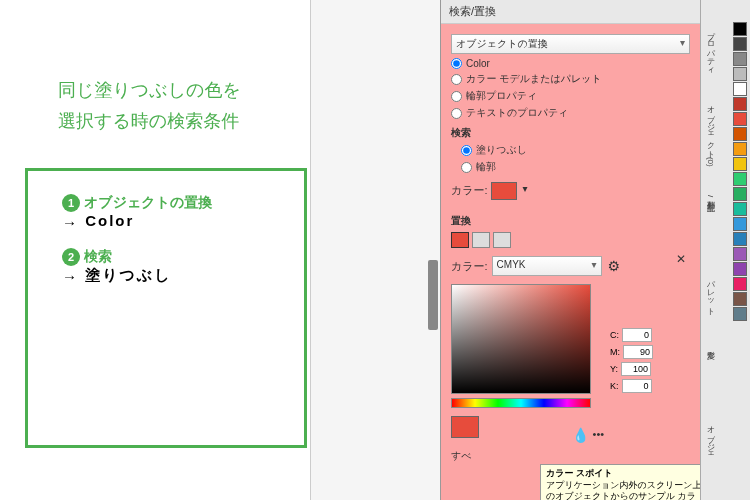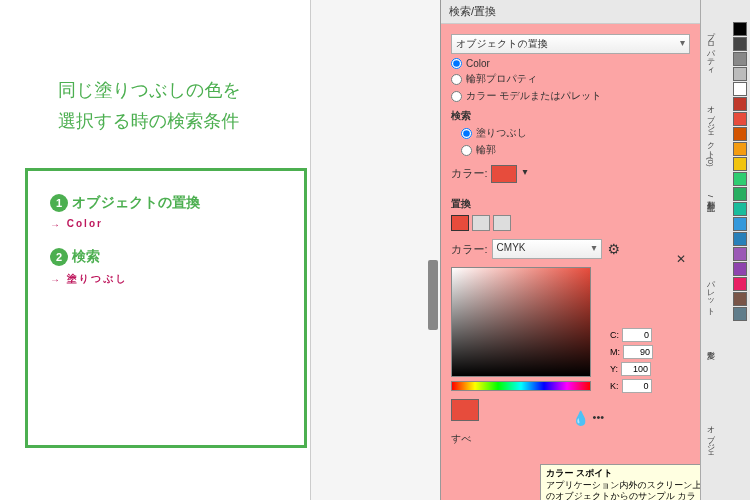--- a/index.html
+++ b/index.html
@@ -2,25 +2,25 @@
 <html><head>
 <meta charset="utf-8">
 <style>
 *{margin:0;padding:0;box-sizing:border-box;font-family:"Meiryo","Hiragino Sans",sans-serif}
 body{width:750px;height:500px;background:#fff;overflow:hidden;position:relative}
 .canvas-area{position:absolute;left:310px;top:0;width:130px;height:500px;background:#f5f5f5;border-left:1px solid #ccc}
 .ruler{position:absolute;left:310px;top:12px;width:130px;height:18px;background:#fff;border-bottom:1px solid #aaa;font-size:8px;color:#666;padding-left:8px;line-height:18px}
 .ruler-unit{position:absolute;right:315px;top:13px;font-size:8px;color:#666}
 .scroll-dark{position:absolute;left:428px;top:260px;width:10px;height:70px;background:#888;border-radius:2px}
 .title-text{position:absolute;left:58px;top:75px;font-size:18px;font-weight:400;color:#4CAF50;line-height:1.7}
-.legend-box{position:absolute;left:25px;top:168px;width:282px;height:280px;border:3px solid #4CAF50;padding:22px 22px}
+.legend-box{position:absolute;left:25px;top:168px;width:282px;height:280px;border:3px solid #4CAF50;padding:22px 34px}
 .legend-item{margin-bottom:18px}
 .legend-num{display:inline-block;width:18px;height:18px;background:#4CAF50;color:#fff;border-radius:50%;font-size:11px;text-align:center;line-height:18px;font-weight:bold;margin-right:4px}
 .legend-label{color:#4CAF50;font-size:14px;font-weight:600}
-.legend-arrow{font-size:10px;color:#be185d;letter-spacing:2px;margin-top:6px;font-weight:600}
+.legend-arrow{font-size:15px;color:#000000;letter-spacing:2px;font-weight:600}
 .panel{position:absolute;left:440px;top:0;width:260px;height:500px;background:#fca5a5;border-left:1px solid #999;font-size:11px;color:#333}
 .panel-title{background:#e8e8e8;padding:4px 8px;border-bottom:1px solid #ccc}
 .panel-section{padding:6px 10px}
 .dropdown{width:100%;height:20px;background:#fff;border:1px solid #aaa;font-size:10px;padding:2px 4px;margin:4px 0;background-image:linear-gradient(#fff,#eee);position:relative}
 .dropdown::after{content:"▾";position:absolute;right:4px;top:2px;color:#666}
 .radio-row{display:flex;align-items:center;gap:4px;margin:3px 0;font-size:10px}
 .radio-row input{width:11px;height:11px}
 .sub-label{font-size:10px;font-weight:600;margin:6px 0 2px}
 .color-btn{display:inline-block;width:26px;height:18px;border:1px solid #666;background:#e74c3c;vertical-align:middle;position:relative}
 .color-btn::after{content:"▾";position:absolute;right:-12px;top:0;font-size:10px}
@@ -71,25 +71,29 @@
 <div class="panel">
   <div class="panel-title">検索/置換</div>
   <div class="panel-section">
     <div class="dropdown">オブジェクトの置換</div>
     <div class="radio-row">
         <input type="radio" checked="" style="">
         <span>Color</span>
       </div>
     <div class="radio-row">
         <input type="radio" style="">
+        <span>カラー モデルまたはパレット</span>
+      </div>
+    <div class="radio-row">
+        <input type="radio" style="">
         <span>輪郭プロパティ</span>
       </div>
     <div class="radio-row">
         <input type="radio" style="">
-        <span>カラー モデルまたはパレット</span>
+        <span>テキストのプロパティ</span>
       </div>
 
     <div class="sub-label">検索</div>
     <div class="radio-row" style="margin-left:10px">
         <input type="radio" checked="" style="">
         <span>塗りつぶし</span>
       </div>
     <div class="radio-row" style="margin-left:10px">
         <input type="radio" style="">
         <span>輪郭</span>

